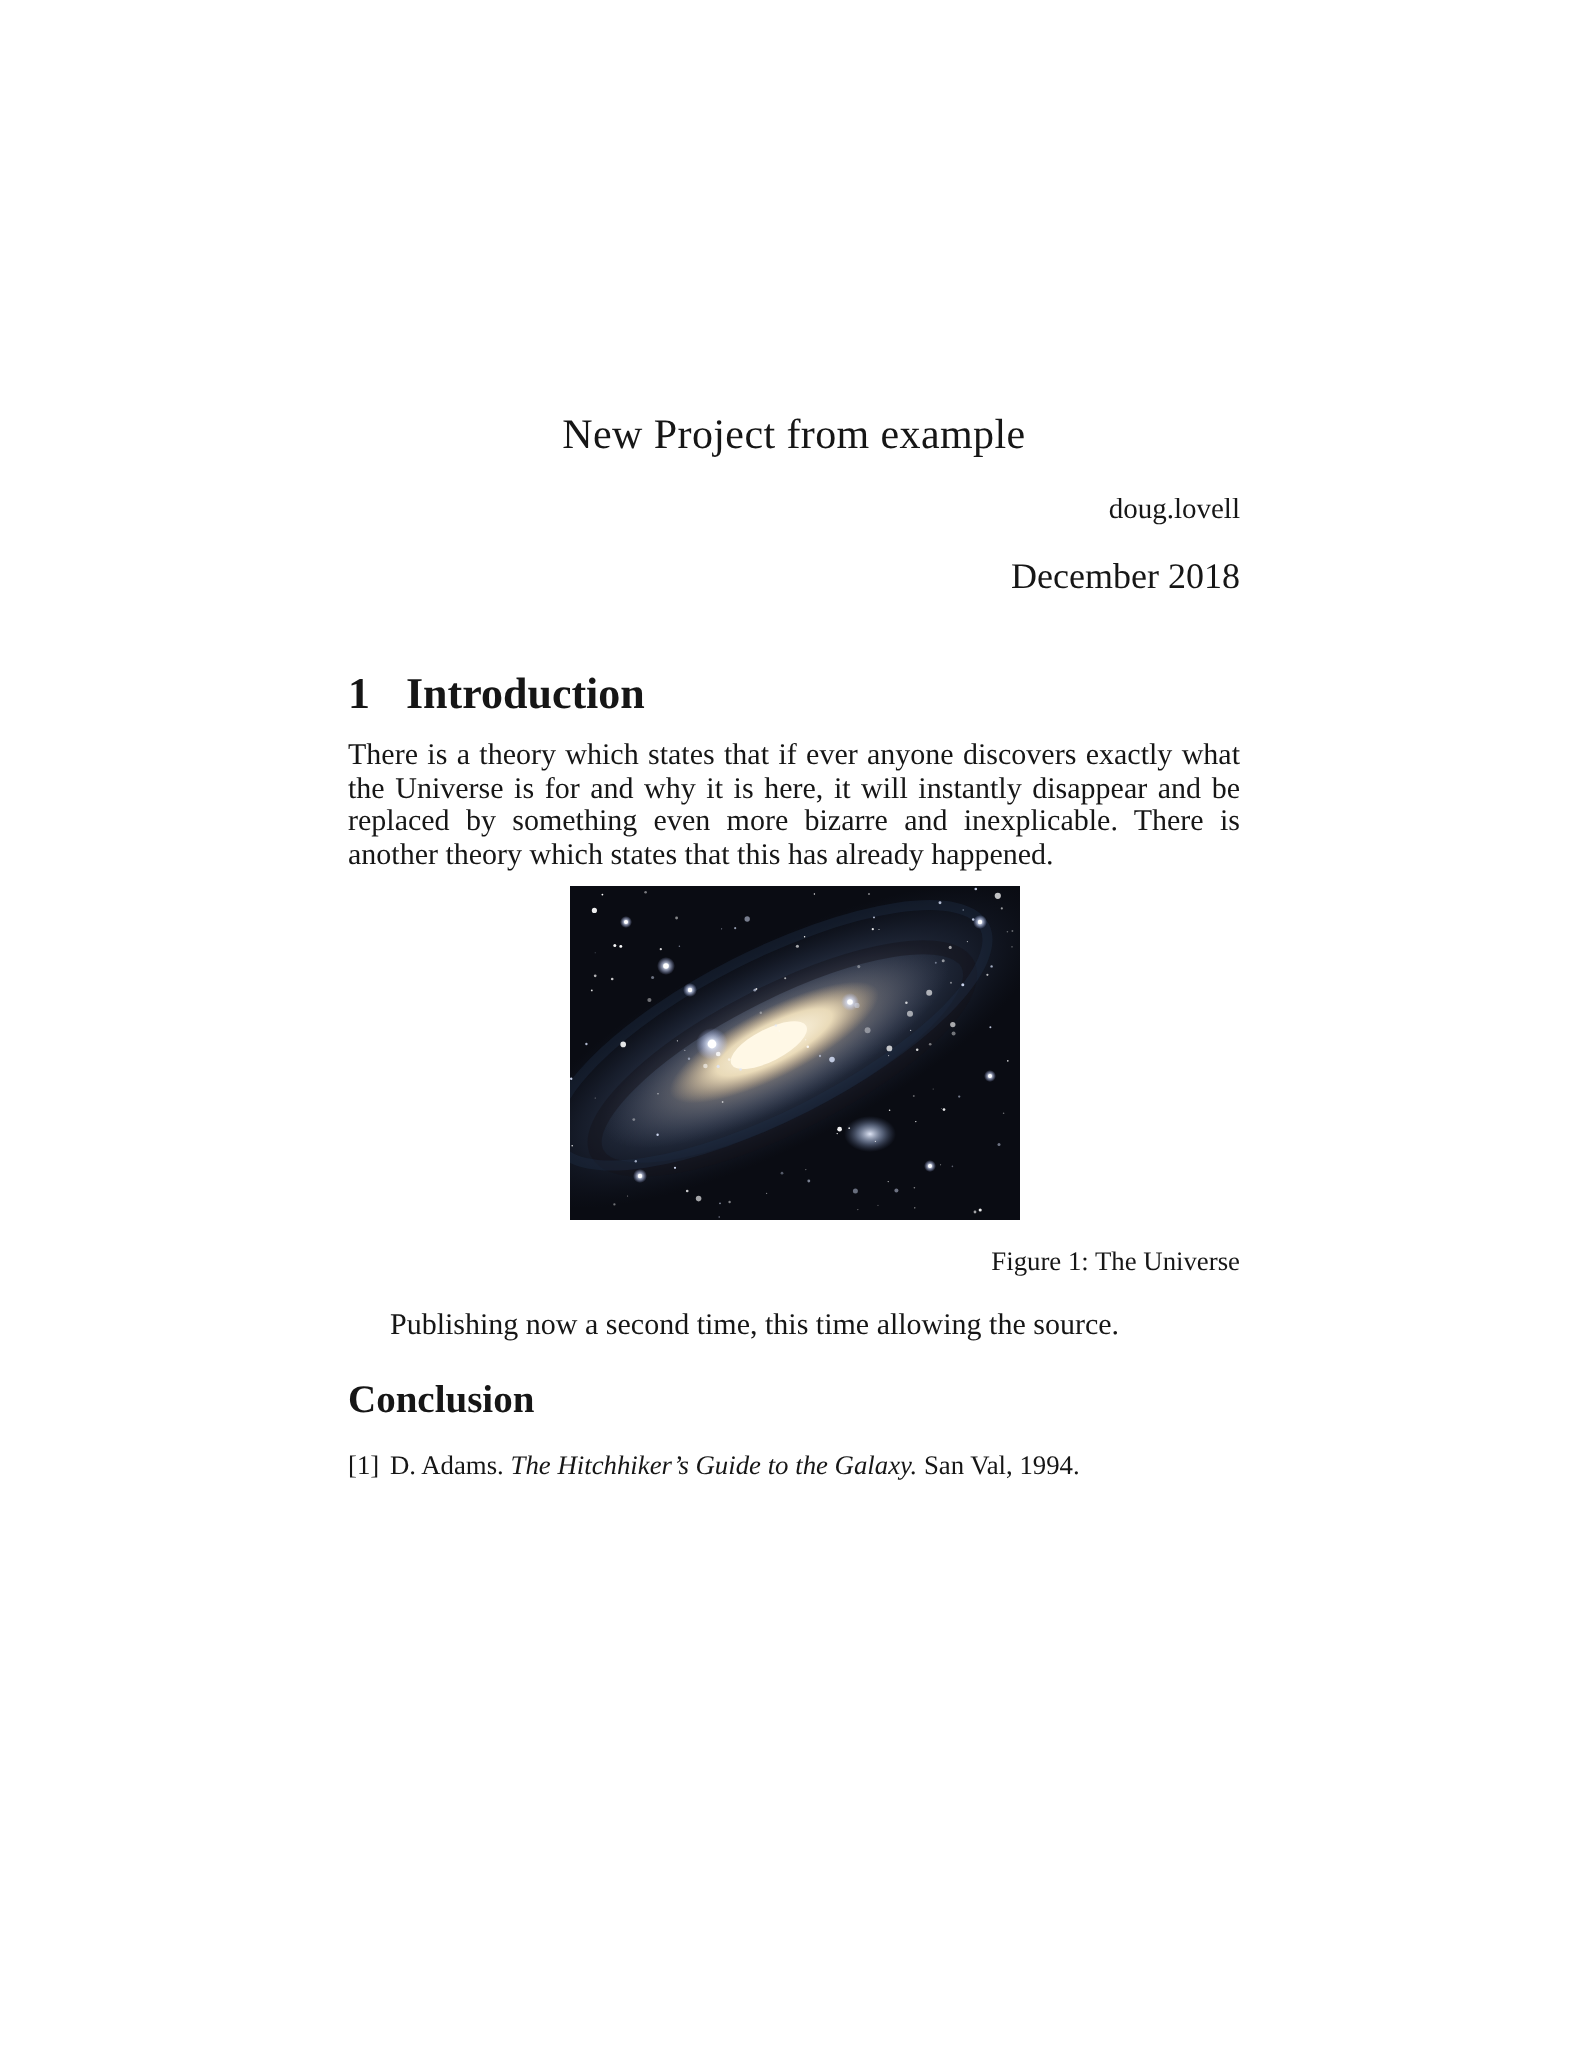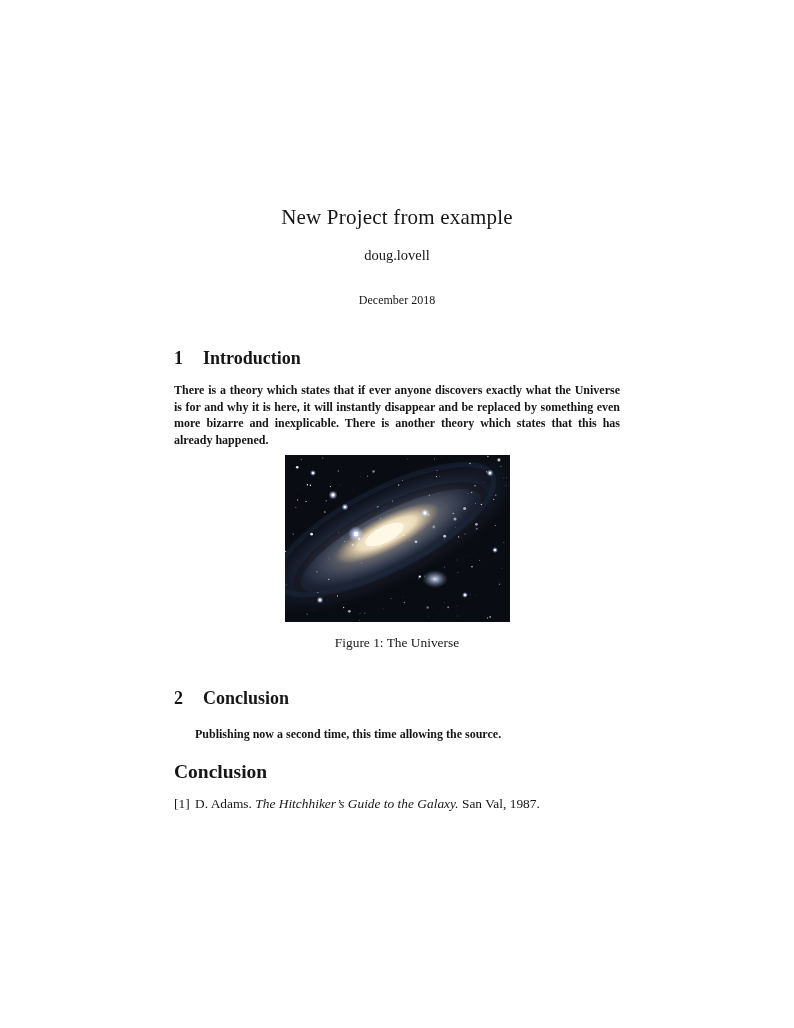--- a/index.html
+++ b/index.html
@@ -23,56 +23,55 @@
     font-size: 21px;
     font-weight: normal;
     line-height: 26px;
     text-align: center;
     letter-spacing: 0.2px;
   }
   .doc-author {
     margin-top: 17px;
     font-size: 14.5px;
     line-height: 17px;
-    text-align: center;
+    text-align: right;
   }
   .doc-date {
-    margin-top: 28px;
-    font-size: 12px;
+    margin-top: 16px;
+    font-size: 18px;
     line-height: 17px;
-    text-align: center;
+    text-align: right;
   }
   .section-heading {
     margin-top: 38px;
-    font-size: 18px;
+    font-size: 22px;
     font-weight: bold;
     line-height: 23px;
   }
   .section-heading.conclusion { margin-top: 36px; }
   .sec-num { display: inline-block; min-width: 29px; }
   .body-par {
     margin: 12px 0 0 0;
-    font-size: 12px;
+    font-size: 15px;
     line-height: 16.6px;
     text-align: justify;
-    font-weight: bold;
   }
   .body-par.single { text-align: left; }
   .body-par.follow { margin-top: 16px; }
   .indent { text-indent: 21px; }
   figure.universe {
     margin: 7px 0 0 0;
     text-align: center;
   }
   figure.universe svg { display: inline-block; vertical-align: top; }
   figcaption.fig-caption {
     margin-top: 12px;
     font-size: 13.4px;
     line-height: 17px;
-    text-align: center;
+    text-align: right;
   }
   .refs-heading {
     margin-top: 17px;
     font-size: 19.5px;
     font-weight: bold;
     line-height: 23px;
   }
   .ref-item {
     margin-top: 13px;
     display: flex;
@@ -284,31 +283,28 @@
             <circle cx="98.3" cy="153.7" r="0.31" fill="#ffffff" opacity="0.48"></circle>
             <circle cx="205.1" cy="162.0" r="0.77" fill="#ffffff" opacity="0.92"></circle>
             <circle cx="39.7" cy="57.0" r="1.03" fill="#ffffff" opacity="0.42"></circle>
             <circle cx="173.6" cy="81.9" r="0.64" fill="#ffffff" opacity="0.84"></circle>
             <circle cx="198.7" cy="27.8" r="0.31" fill="#ffffff" opacity="0.69"></circle>
           </g>
       </svg>
       <figcaption class="fig-caption">Figure 1: The Universe</figcaption>
     </figure>
 
-    <div class="section-heading conclusion">
-      <span class="sec-num">2</span><span>Conclusion</span>
-    </div>
     <p class="body-par single follow indent">Publishing now a second time, this time allowing the source.</p>
 
     <div class="refs-heading">Conclusion</div>
     <div class="ref-item">
       <span class="ref-label">[1]</span>
       <span class="ref-text">
         <span>D. Adams.</span>
         <span class="italic">The Hitchhiker’s Guide to the Galaxy.</span>
-        <span>San Val, 1987.</span>
+        <span>San Val, 1994.</span>
       </span>
     </div>
 
   </div>
 
   <div class="page-number">1</div>
 </div>
 
 </body></html>

